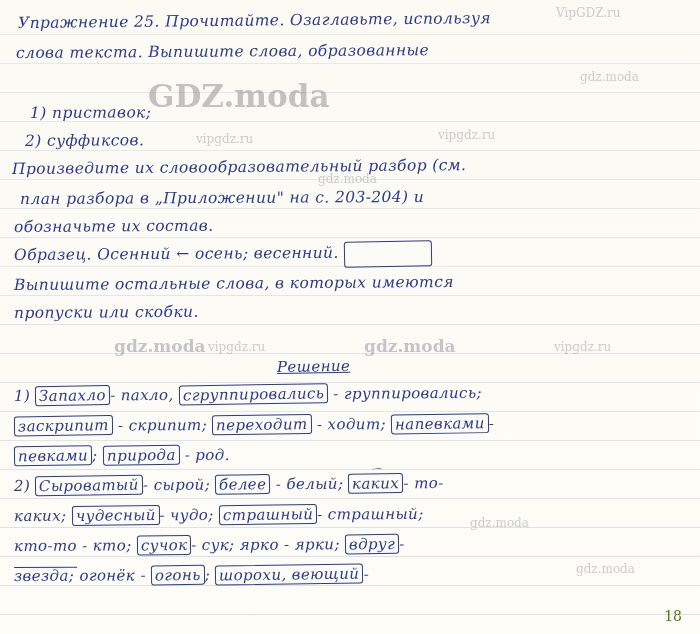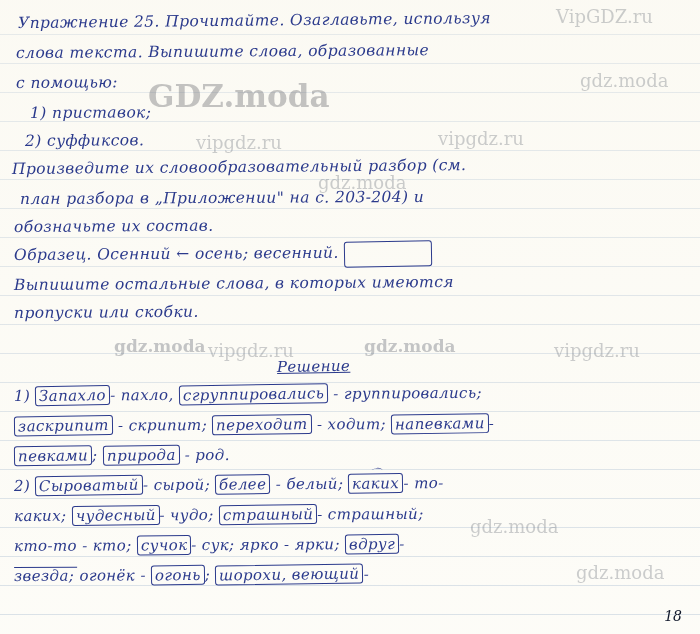--- a/index.html
+++ b/index.html
@@ -83,52 +83,50 @@
   
   .wm {
     position: absolute;
     color: rgba(120,120,120,0.30);
     font-family: "DejaVu Serif", serif;
     white-space: nowrap;
     pointer-events: none;
     font-weight: bold;
   }
   .wm-small {
-    font-size: 18px;
+    font-size: 12px;
     color: rgba(120,125,135,0.38);
     font-weight: normal;
   }
   .wm-big {
     font-size: 31px;
     color: rgba(110,110,115,0.40);
   }
   .wm-mid {
     font-size: 17px;
     color: rgba(110,115,125,0.40);
   }
   .page-num {
     position: absolute;
     right: 18px;
     bottom: 10px;
     font-family: "DejaVu Serif", serif;
-    font-style: italic;
     font-size: 14px;
-    color: #0f172a;
+    color: #4d7c0f;
   }
 </style>
 </head>
 <body>
 
 <div id="page">
   <div id="paper-lines"></div>
   <div id="paper-tint"></div>
 
   <div class="hand l1" style="left:18px; top:14px; transform:rotate(-0.6deg);">Упражнение 25. Прочитайте. Озаглавьте, используя</div>
   <div class="hand l1" style="left:16px; top:44px; transform:rotate(-0.4deg);">слова текста. Выпишите слова, образованные</div>
-  <div class="hand l1" style="left:16px; top:74px; transform:rotate(-0.4deg);">с помощью:</div>
   <div class="hand l1" style="left:30px; top:104px; transform:rotate(-0.3deg);">1) приставок;</div>
   <div class="hand l1" style="left:14px; top:132px; transform:rotate(-0.4deg);margin-left:11px;">2) суффиксов.</div>
   <div class="hand l1" style="left:12px; top:160px; transform:rotate(-0.5deg);">Произведите их словообразовательный разбор (см.</div>
   <div class="hand l1" style="left:20px; top:190px; transform:rotate(-0.3deg);">план разбора в „Приложении" на с. 203-204) и</div>
   <div class="hand l1" style="left:14px; top:218px; transform:rotate(-0.4deg);">обозначьте их состав.</div>
   <div class="hand l1" style="left:14px; top:246px; transform:rotate(-0.4deg);">Образец. Осенний ← осень; весенний.</div>
   <div class="hand l1" style="left:14px; top:276px; transform:rotate(-0.4deg);">Выпишите остальные слова, в которых имеются</div>
   <div class="hand l1" style="left:14px; top:304px; transform:rotate(-0.4deg);">пропуски или скобки.</div>
 
   <div class="hand" style="left:349px; top:244px; font-size:15.5px; transform:rotate(-0.8deg);">

